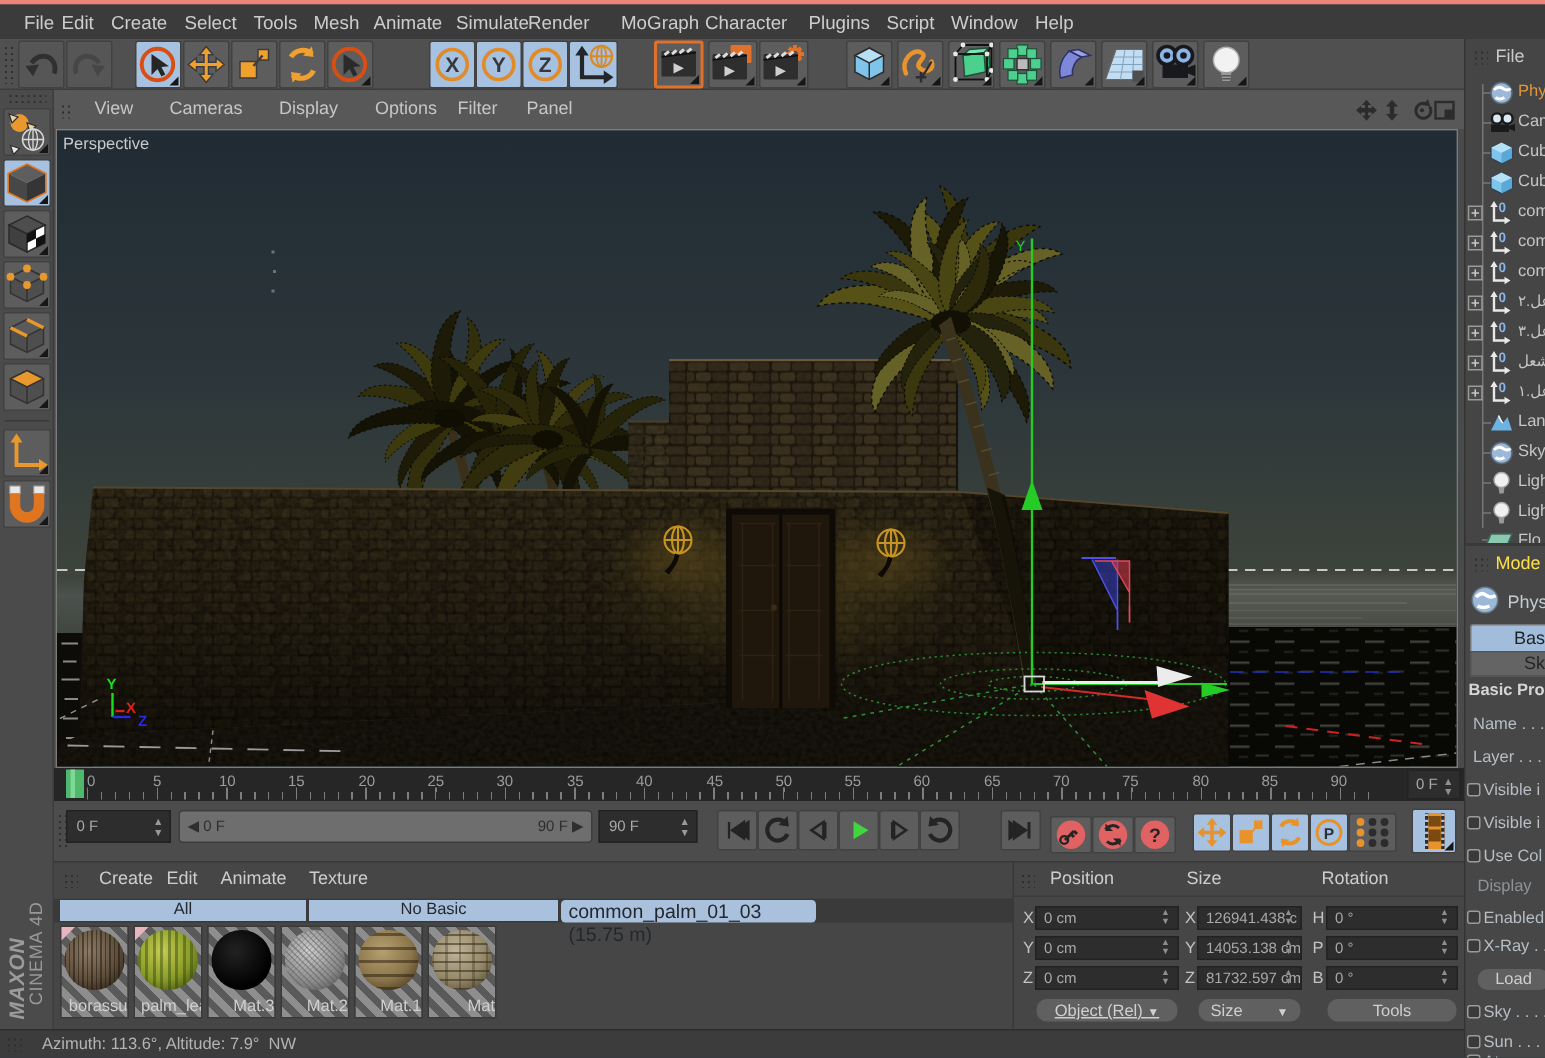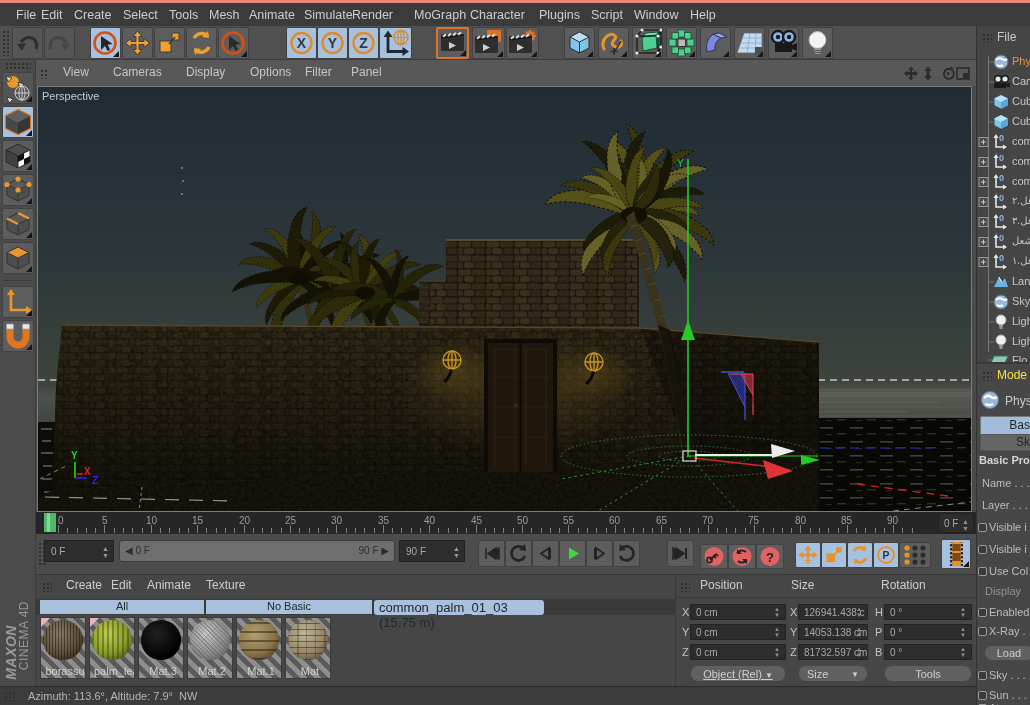--- a/index.html
+++ b/index.html
@@ -25,21 +25,21 @@
   .att{position:absolute;left:0;width:54px;color:#b7bec4;font-size:11px;}
   .chk{display:inline-block;width:7px;height:7px;border:1px solid #9b9b9b;
        border-radius:2px;background:#3a3a3a;vertical-align:-1px;margin-right:2px;}
   .mat{position:absolute;width:46px;height:62px;
        background:repeating-linear-gradient(45deg,#8e8e8e 0 5px,#5a5a5a 5px 10px);
        border:1px solid #3a3a3a;box-sizing:border-box;}
   .mat b,.mat u{position:absolute;left:2px;top:2px;width:40px;height:40px;
        border-radius:50%;display:block;}
   .mat i{position:absolute;left:0;top:0;border-top:9px solid #e8b4c0;
        border-right:9px solid transparent;display:block;}
-  .mat span{position:absolute;left:0;bottom:1px;width:100%;text-align:center;
+  .mat span{position:absolute;left:0;bottom:1px;width:100%;text-align:right;
        padding-left:4px;color:#cfcfcf;font-size:11px;white-space:nowrap;
        overflow:hidden;box-sizing:border-box;}
 </style>
 </head>
 <body>
 
 <div class="abs" style="left:0;top:0;width:1030px;height:3px;background:#ec8477;"></div>
 
 <div class="abs" style="left:0;top:3px;width:1030px;height:23px;background:#3b3b3b;">
   <span class="mitem" style="left:16px;">File</span>

